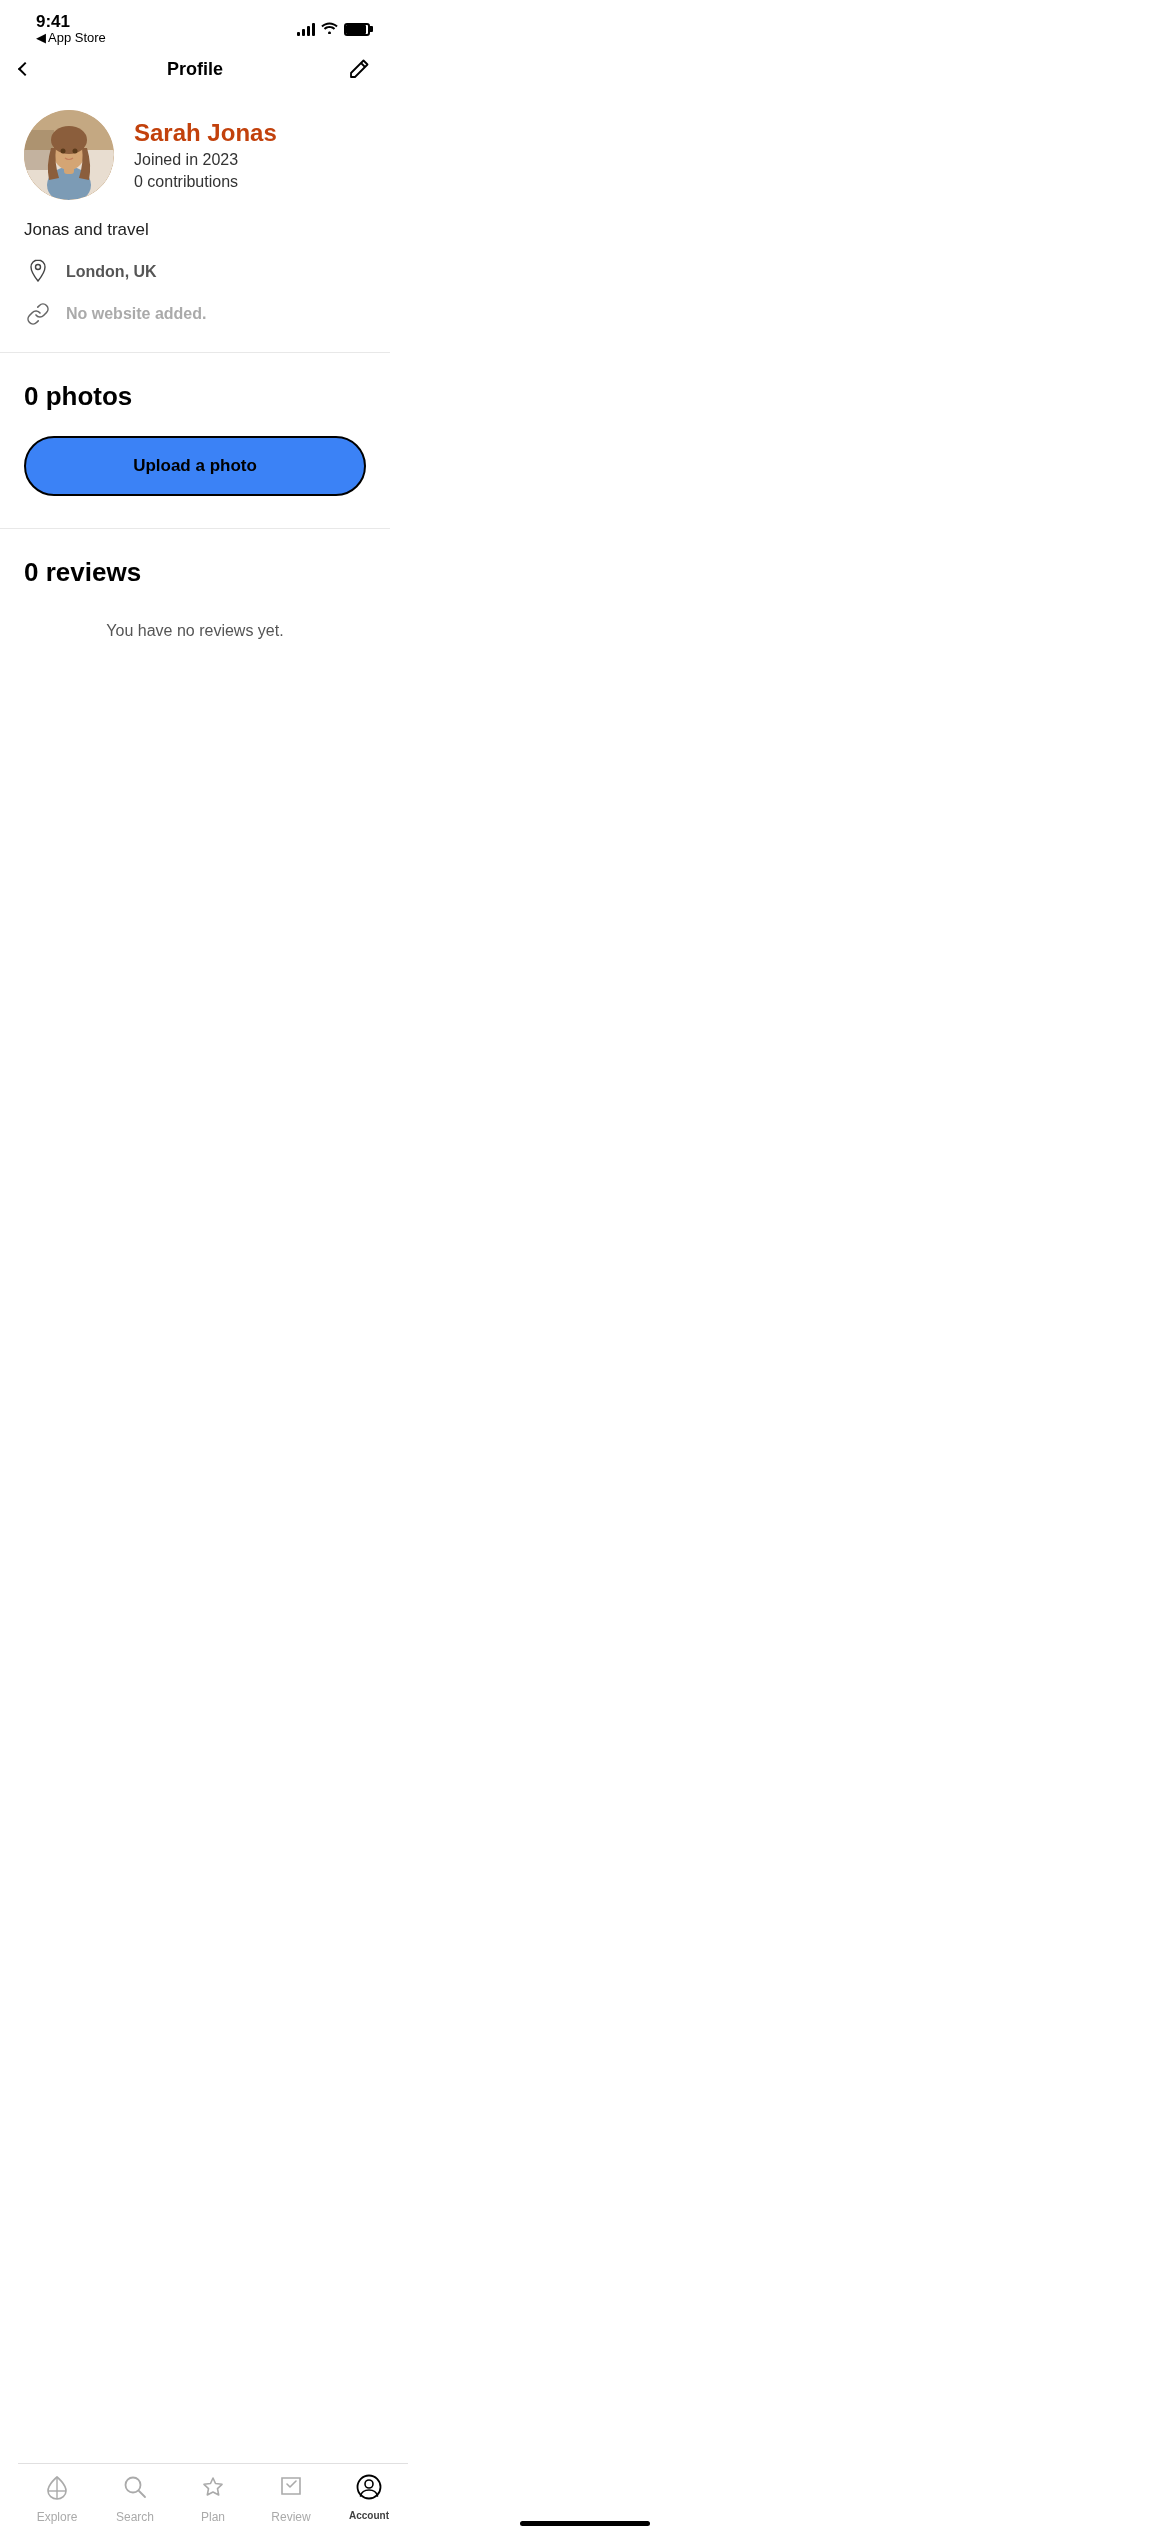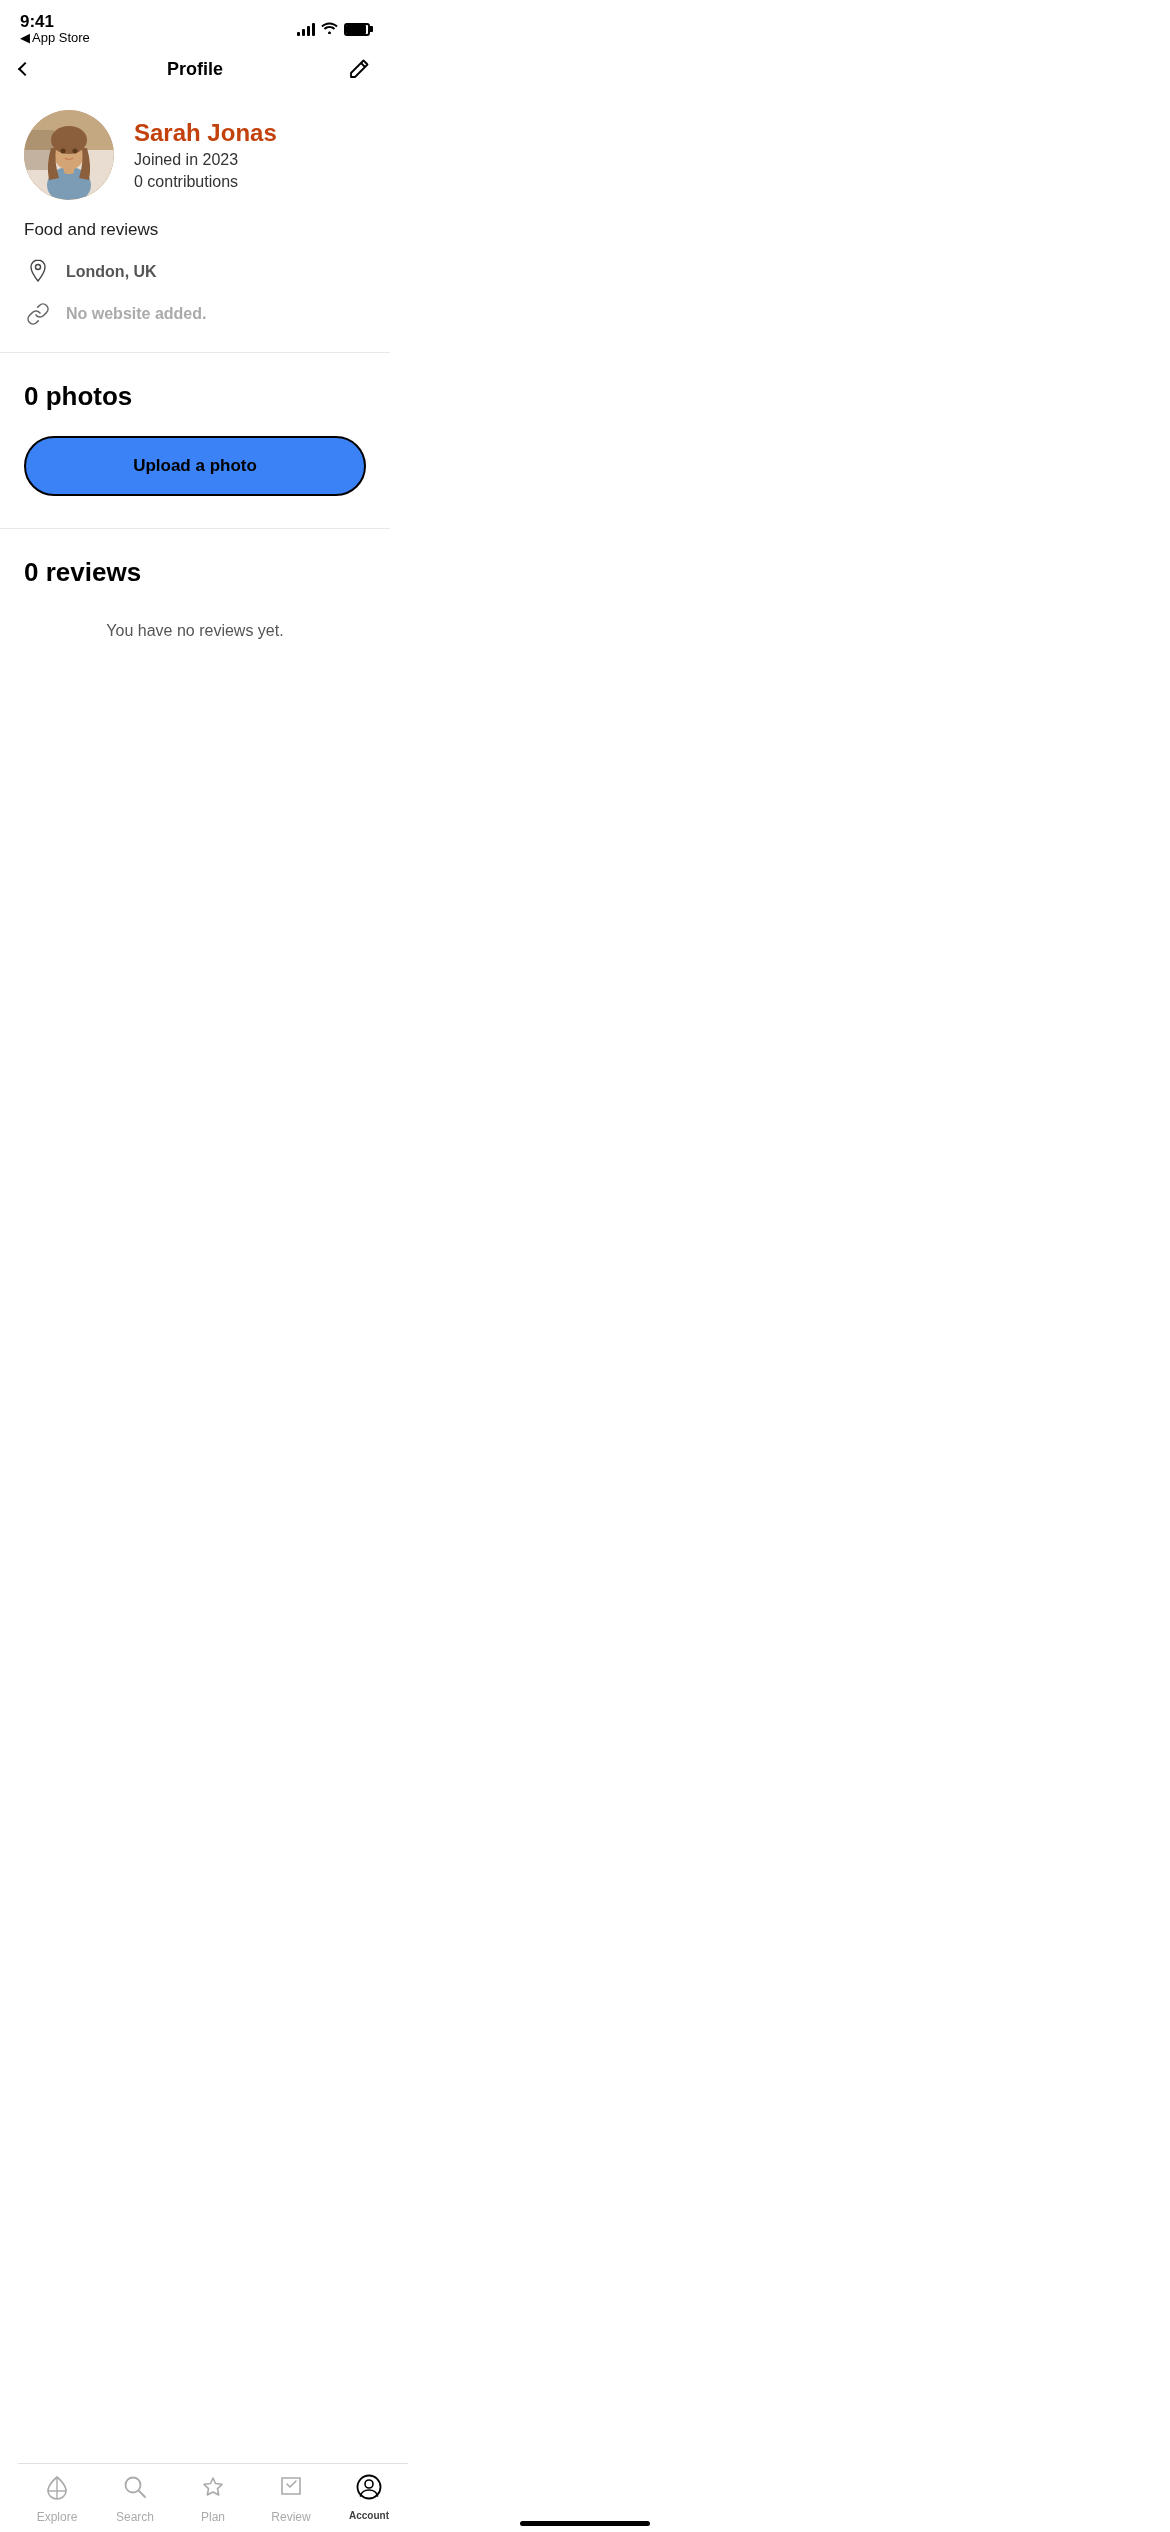--- a/index.html
+++ b/index.html
@@ -12,21 +12,21 @@
       font-family: -apple-system, BlinkMacSystemFont, 'SF Pro Text', 'Helvetica Neue', Arial, sans-serif;
       overflow-x: hidden;
       position: relative;
     }
 
     
     .status-bar {
       display: flex;
       justify-content: space-between;
       align-items: center;
-      padding: 14px 20px 4px 20px;
+      padding: 14px 20px 4px 36px;
       height: 48px;
     }
     .status-time {
       font-size: 17px;
       font-weight: 600;
       color: #000;
       line-height: 1;
     }
     .status-app-store {
       font-size: 13px;
@@ -411,21 +411,21 @@
           <path d="M41 48 Q45 51 49 48" stroke="#c47c5a" stroke-width="1.2" fill="none" clip-path="url(#circle-clip)"></path>
         </svg>
       </div>
       <div class="profile-info">
         <span class="profile-name">Sarah Jonas</span>
         <span class="profile-joined">Joined in 2023</span>
         <span class="profile-contributions">0 contributions</span>
       </div>
     </div>
 
-    <div class="profile-bio">Food and reviews</div>
+    <div class="profile-bio">Jonas and travel</div>
 
     <div class="profile-details">
       <div class="detail-row">
         <div class="detail-icon">
           <svg width="24" height="26" viewBox="0 0 24 26" fill="none">
             <path d="M12 1C8.13 1 5 4.13 5 8C5 13.25 12 22 12 22C12 22 19 13.25 19 8C19 4.13 15.87 1 12 1ZM12 10.5C10.62 10.5 9.5 9.38 9.5 8C9.5 6.62 10.62 5.5 12 5.5C13.38 5.5 14.5 6.62 14.5 8C14.5 9.38 13.38 10.5 12 10.5Z" stroke="#444" stroke-width="1.4" fill="none"></path>
           </svg>
         </div>
         <span class="detail-text">London, UK</span>
       </div>

